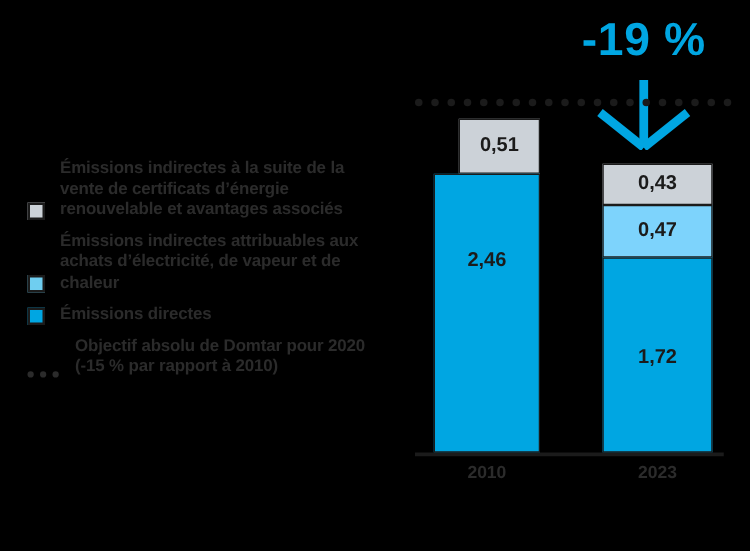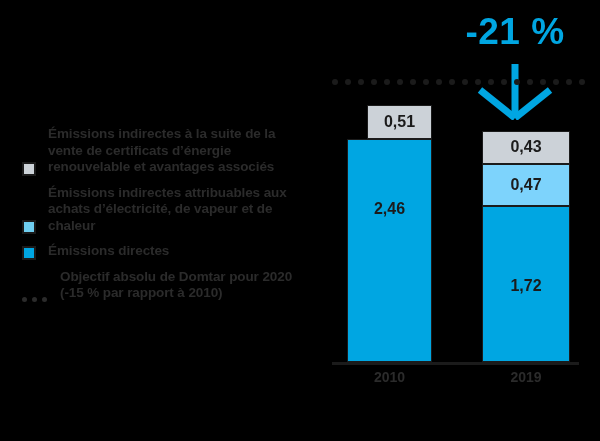--- a/index.html
+++ b/index.html
@@ -156,21 +156,21 @@
     margin-top: 7px;
     color: #2b2b2b;
     font-size: 14px;
     font-weight: 700;
   }
 </style>
 </head>
 <body>
 
 <div id="headline-block">
-  <div id="headline-value">-21 %</div>
+  <div id="headline-value">-19 %</div>
   <svg id="down-arrow" width="90" height="58" viewBox="0 0 90 58">
     <line x1="45" y1="2" x2="45" y2="56" stroke="#00a6e2" stroke-width="7"></line>
     <line x1="10" y1="28" x2="45" y2="56" stroke="#00a6e2" stroke-width="7"></line>
     <line x1="80" y1="28" x2="45" y2="56" stroke="#00a6e2" stroke-width="7"></line>
   </svg>
 </div>
 
 <div id="legend">
 
   <div class="legend-item">
@@ -219,21 +219,21 @@
       <i></i>
       <i></i>
       <i></i>
       <i></i>
       <i></i>
       <i></i>
     </div>
 
   <div class="bar-group" style="left:15px; width:85px;">
     <div class="bar-stack">
-      <div class="seg" style="background: rgb(204, 210, 216); height: 34px; margin-left: 20px;">
+      <div class="seg" style="background: rgb(204, 210, 216); height: 44px; margin-left: 20px;">
         <span>0,51</span>
       </div>
       <div class="seg seg-direct" style="background: rgb(0, 166, 226); height: 222.571px;">
         <span class="seg-value-direct" style="top:60px;">2,46</span>
       </div>
     </div>
     <div class="cat-label">2010</div>
   </div>
 
   <div class="bar-group" style="left:150px; width:88px;">
@@ -241,17 +241,17 @@
       <div class="seg" style="background: rgb(204, 210, 216); height: 33px;">
         <span>0,43</span>
       </div>
       <div class="seg" style="background: #7dd3fc; height: 42.5238px;">
         <span>0,47</span>
       </div>
       <div class="seg seg-direct" style="background: rgb(0, 166, 226); height: 155.619px;">
         <span class="seg-value-direct" style="top:42px;margin-top:28px;">1,72</span>
       </div>
     </div>
-    <div class="cat-label">2019</div>
+    <div class="cat-label">2023</div>
   </div>
 
   <div id="axis-line"></div>
 </div>
 
 </body></html>

